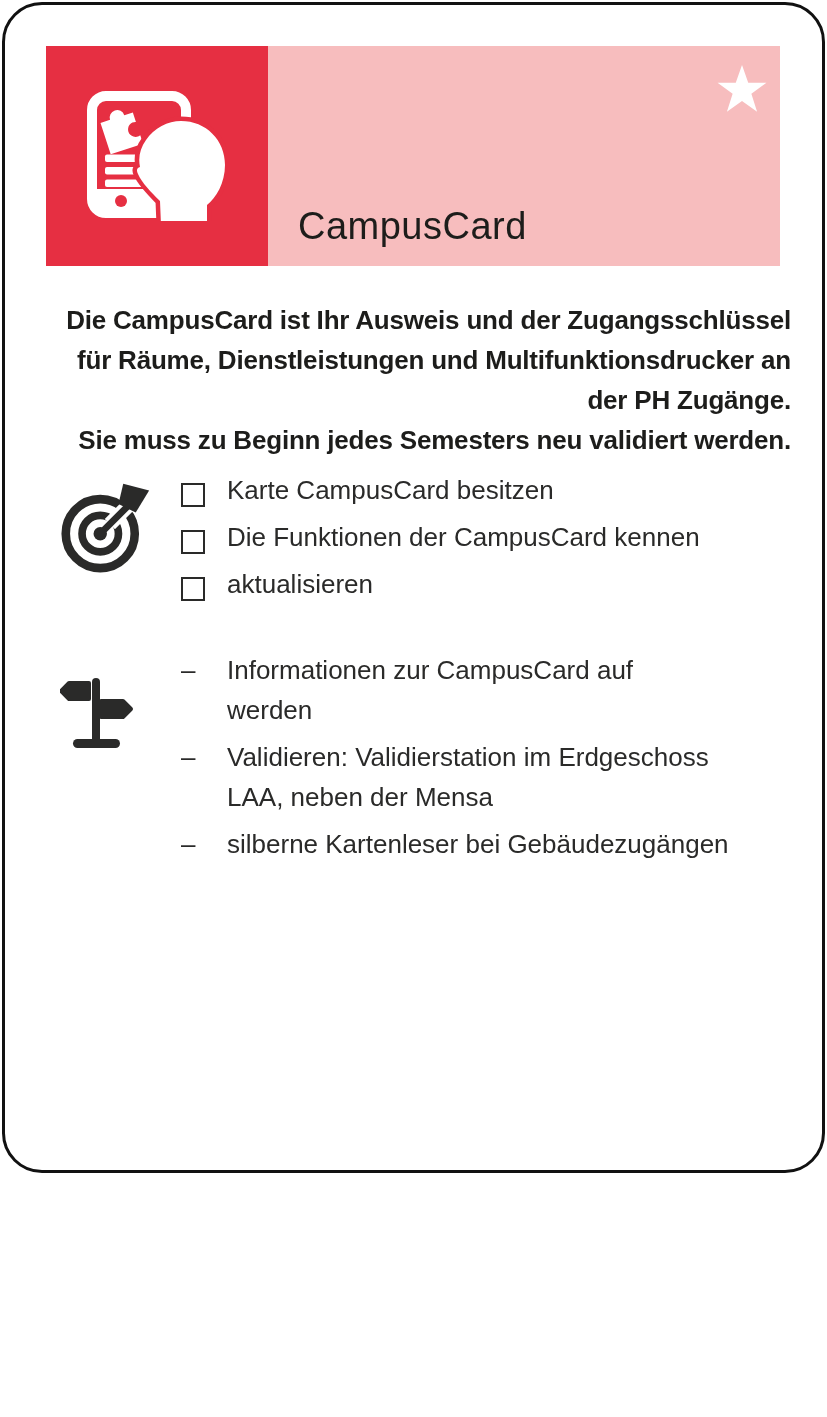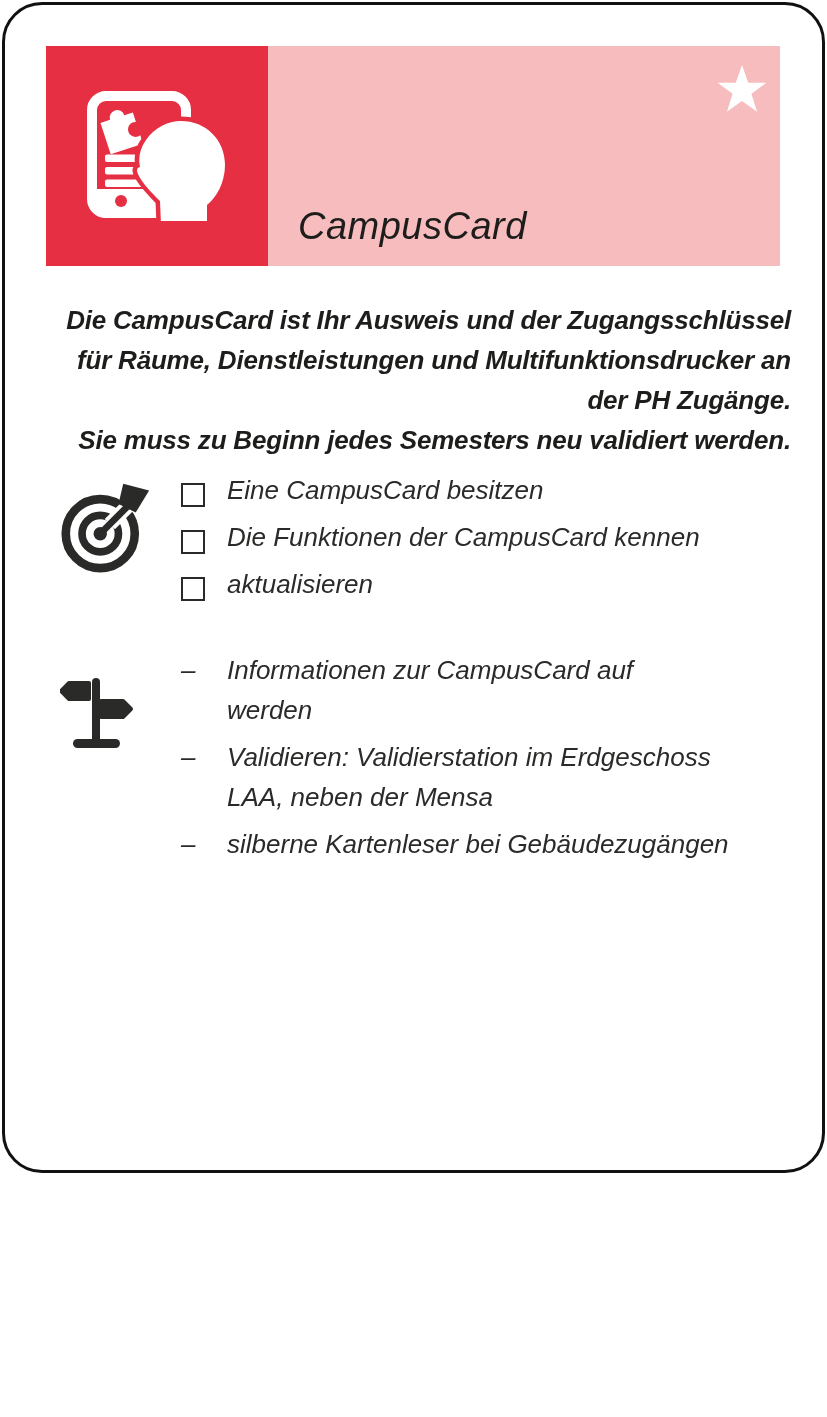--- a/index.html
+++ b/index.html
@@ -1,19 +1,19 @@
 <!DOCTYPE html>
 <html><head>
 <meta charset="utf-8">
 <style>
   * { margin:0; padding:0; box-sizing:border-box; }
   html,body { background:#ffffff; }
   .page {
     position:relative; width:827px; height:1175px; background:#fff;
-    font-family:"Liberation Sans", sans-serif; color:#2a2a29; overflow:hidden;font-style:italic;
+    font-family:"Liberation Sans", sans-serif; color:#2a2a29; overflow:hidden;
   }
   .border-frame {
     position:absolute; inset:2px; border:3px solid #111111; border-radius:40px;
   }
   
   .header { position:absolute; left:46px; top:46px; width:734px; height:220px; display:flex; }
   .icon-box { width:222px; height:220px; background:#e62f42; display:flex; align-items:center; justify-content:center; }
   .banner { flex:1; background:#f7bdbe; position:relative; display:flex; align-items:flex-end; }
   .card-title { padding:0 0 18px 30px; font-size:38px; font-weight:400; letter-spacing:0.5px; color:#1d1d1b; }
   .star { position:absolute; top:18px; right:12px; width:52px; height:52px; }
@@ -86,21 +86,21 @@
         <circle cx="42" cy="58" r="7" fill="#2a2a29"></circle>
         <line x1="52" y1="48" x2="82" y2="18" stroke="#ffffff" stroke-width="15"></line>
         <line x1="41" y1="59" x2="76" y2="24" stroke="#2a2a29" stroke-width="7"></line>
         <path d="M61 27 L66 6 L93 13 L79 36 Z" fill="#2a2a29"></path>
       </svg>
     </div>
     <div class="list">
       <div class="list-item">
         <div class="checkbox"></div>
         <div class="check-label item-lines">
-          <span>Eine CampusCard besitzen</span>
+          <span>Karte CampusCard besitzen</span>
           <span></span>
         </div>
       </div>
       <div class="list-item">
         <div class="checkbox"></div>
         <div class="check-label item-lines">
           <span>Die Funktionen der CampusCard kennen</span>
           <span></span>
         </div>
       </div>

